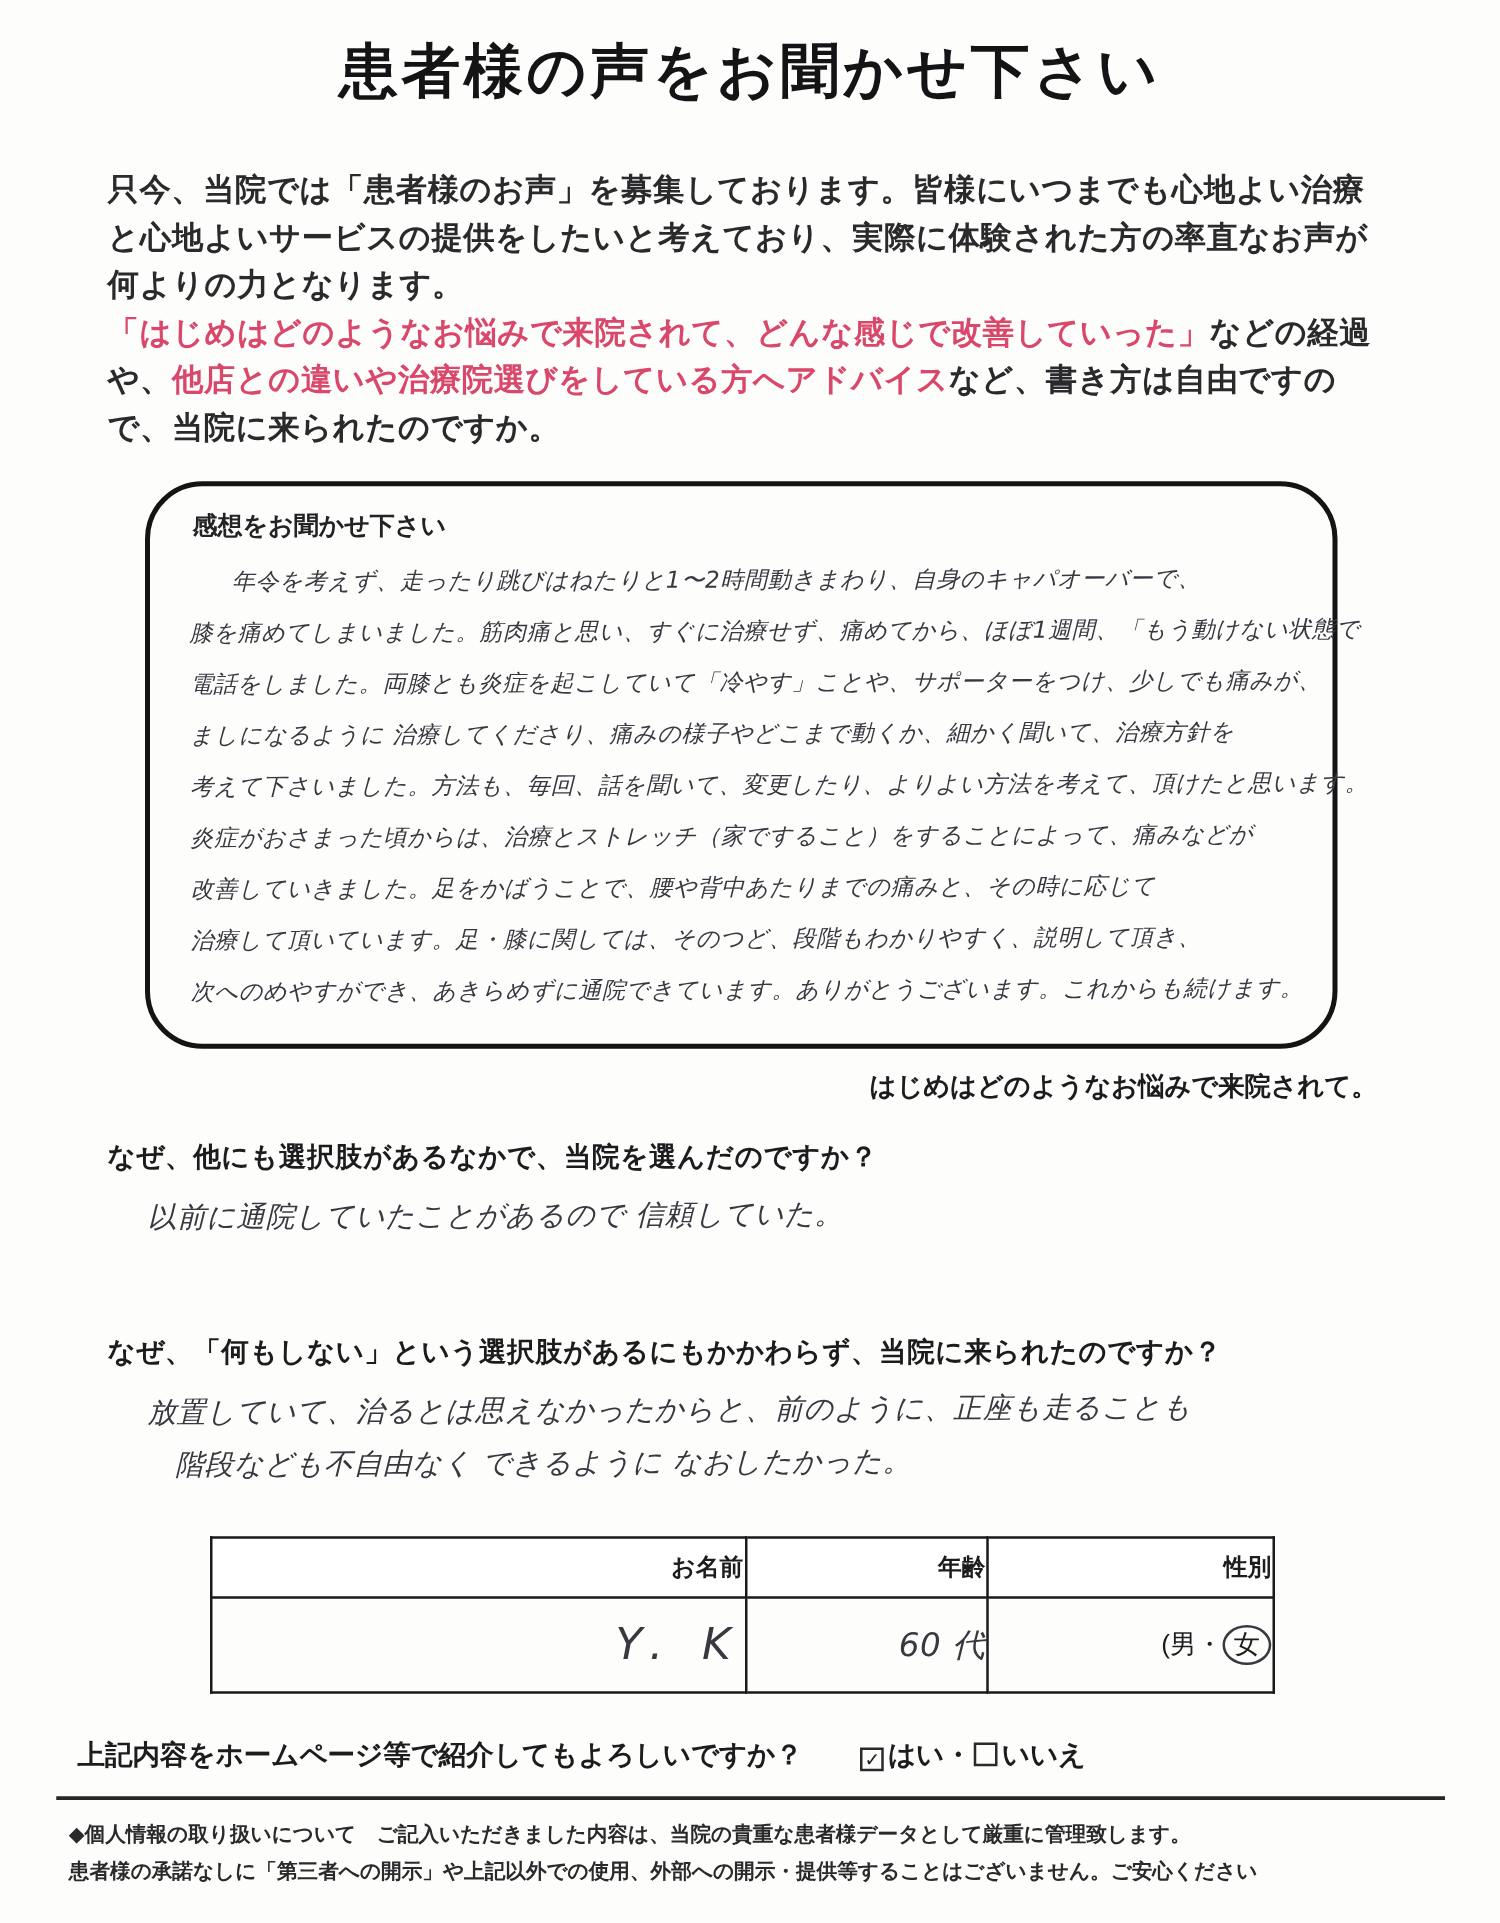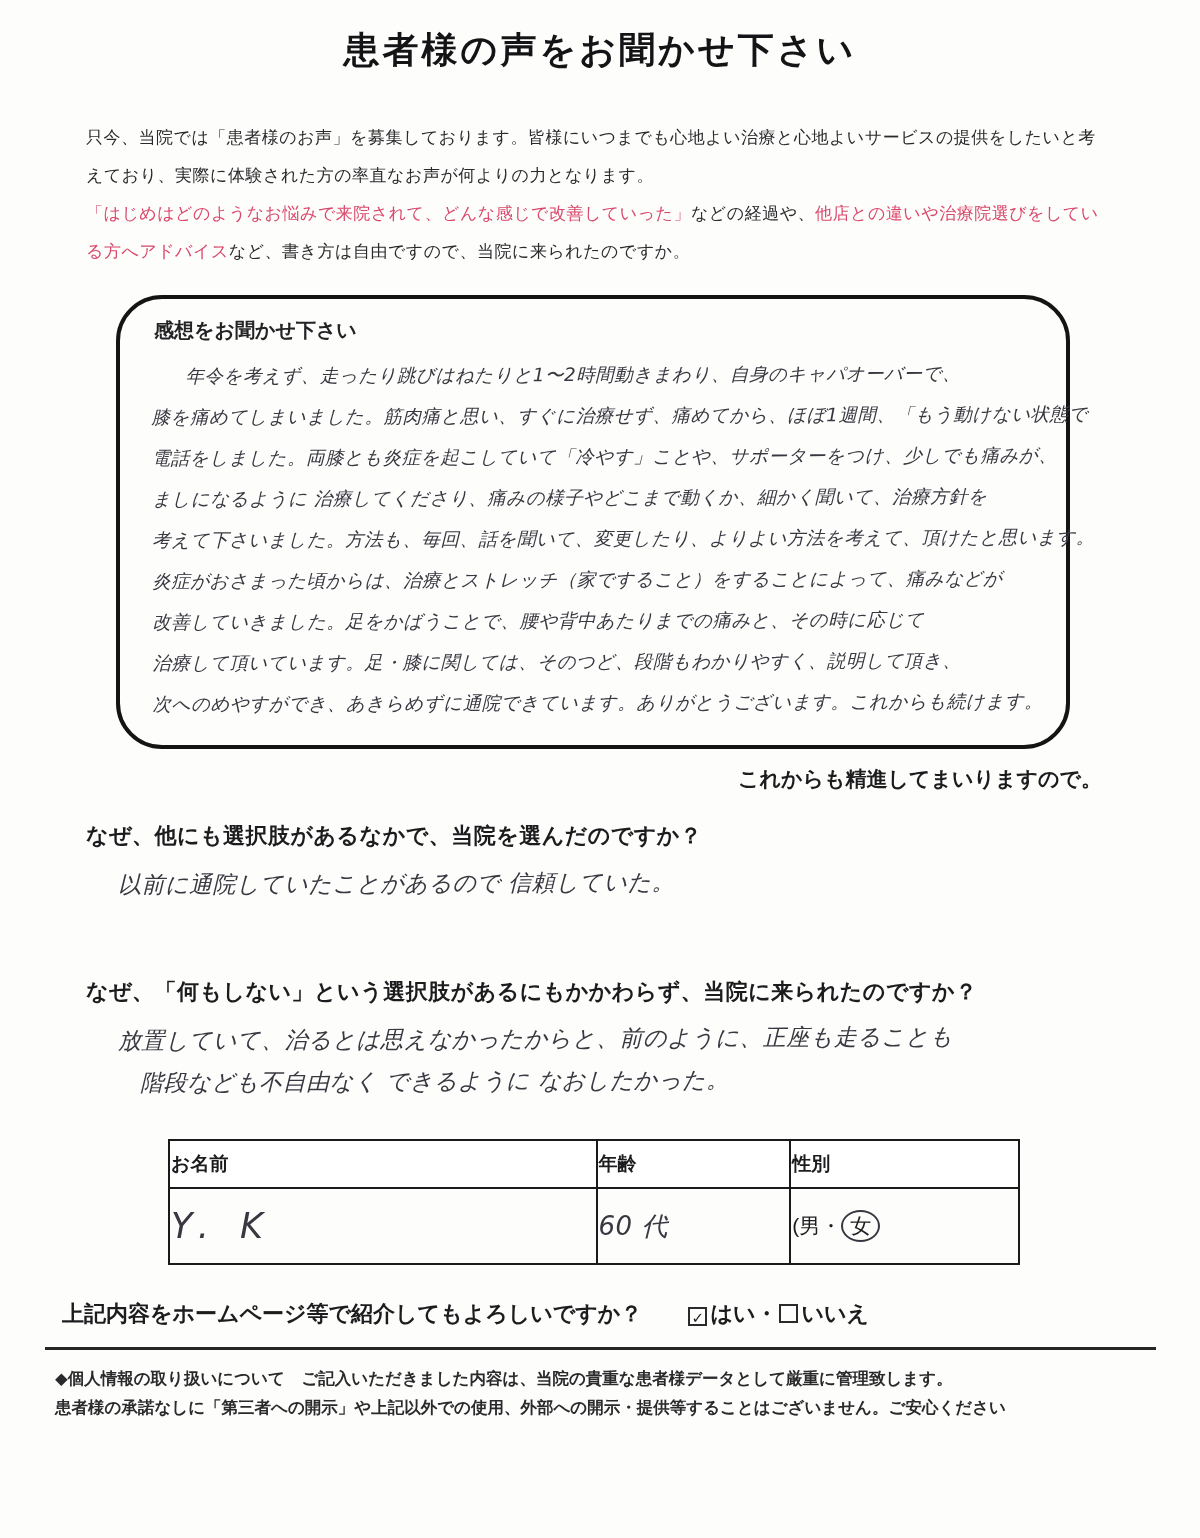--- a/index.html
+++ b/index.html
@@ -13,30 +13,30 @@
   .page {
     position: relative;
     width: 1200px;
     min-height: 1538px;
     box-sizing: border-box;
     padding-top: 26px;
   }
   
   .doc-title {
     text-align: center;
-    font-size: 36px;
+    font-size: 47px;
     font-weight: 800;
     letter-spacing: 3px;
     color: #141416;
   }
   
   .intro {
     margin: 44px 88px 0 86px;
-    font-size: 17px;
-    font-weight: 400;
+    font-size: 25px;
+    font-weight: 700;
     line-height: 38px;
     color: #2a2a2c;
     letter-spacing: 0.5px;
   }
   .red { color: #d9486a; }
   
   .feedback-box {
     margin: 24px 130px 16px 116px;
     border: 4px solid #141414;
     border-radius: 46px;
@@ -84,21 +84,21 @@
   }
   .answer-hand .a2-l2 { padding-left: 22px; }
   
   .respondent-table {
     margin: 38px 0 0 168px;
     width: 852px;
     border-collapse: collapse;
   }
   .respondent-table th, .respondent-table td {
     border: 2.5px solid #1a1a1a;
-    text-align: left;
+    text-align: right;
   }
   .respondent-table th {
     height: 44px;
     font-size: 19px;
     font-weight: 600;
     background: #fff;
   }
   .respondent-table td { height: 72px; }
   .td-name { width: 50.3%; font-size: 35px; letter-spacing: 10px; border-radius: 32px; }
   .td-age  { width: 22.8%; font-size: 26px; }
@@ -170,21 +170,21 @@
       <div class="hand-line">電話をしました。両膝とも炎症を起こしていて「冷やす」ことや、サポーターをつけ、少しでも痛みが、</div>
       <div class="hand-line">ましになるように 治療してくださり、痛みの様子やどこまで動くか、細かく聞いて、治療方針を</div>
       <div class="hand-line">考えて下さいました。方法も、毎回、話を聞いて、変更したり、よりよい方法を考えて、頂けたと思います。</div>
       <div class="hand-line">炎症がおさまった頃からは、治療とストレッチ（家ですること）をすることによって、痛みなどが</div>
       <div class="hand-line">改善していきました。足をかばうことで、腰や背中あたりまでの痛みと、その時に応じて</div>
       <div class="hand-line">治療して頂いています。足・膝に関しては、そのつど、段階もわかりやすく、説明して頂き、</div>
       <div class="hand-line">次へのめやすができ、あきらめずに通院できています。ありがとうございます。これからも続けます。</div>
     </div>
   </div>
 
-  <div class="answer-note">これからも精進してまいりますので。</div>
+  <div class="answer-note">はじめはどのようなお悩みで来院されて。</div>
 
   <div class="question">なぜ、他にも選択肢があるなかで、当院を選んだのですか？</div>
   <div class="answer-hand hand">以前に通院していたことがあるので 信頼していた。</div>
 
   <div class="question q2">なぜ、「何もしない」という選択肢があるにもかかわらず、当院に来られたのですか？</div>
   <div class="answer-hand hand">
     <div>放置していて、治るとは思えなかったからと、前のように、正座も走ることも</div>
     <div class="a2-l2">階段なども不自由なく できるように なおしたかった。</div>
   </div>
 

